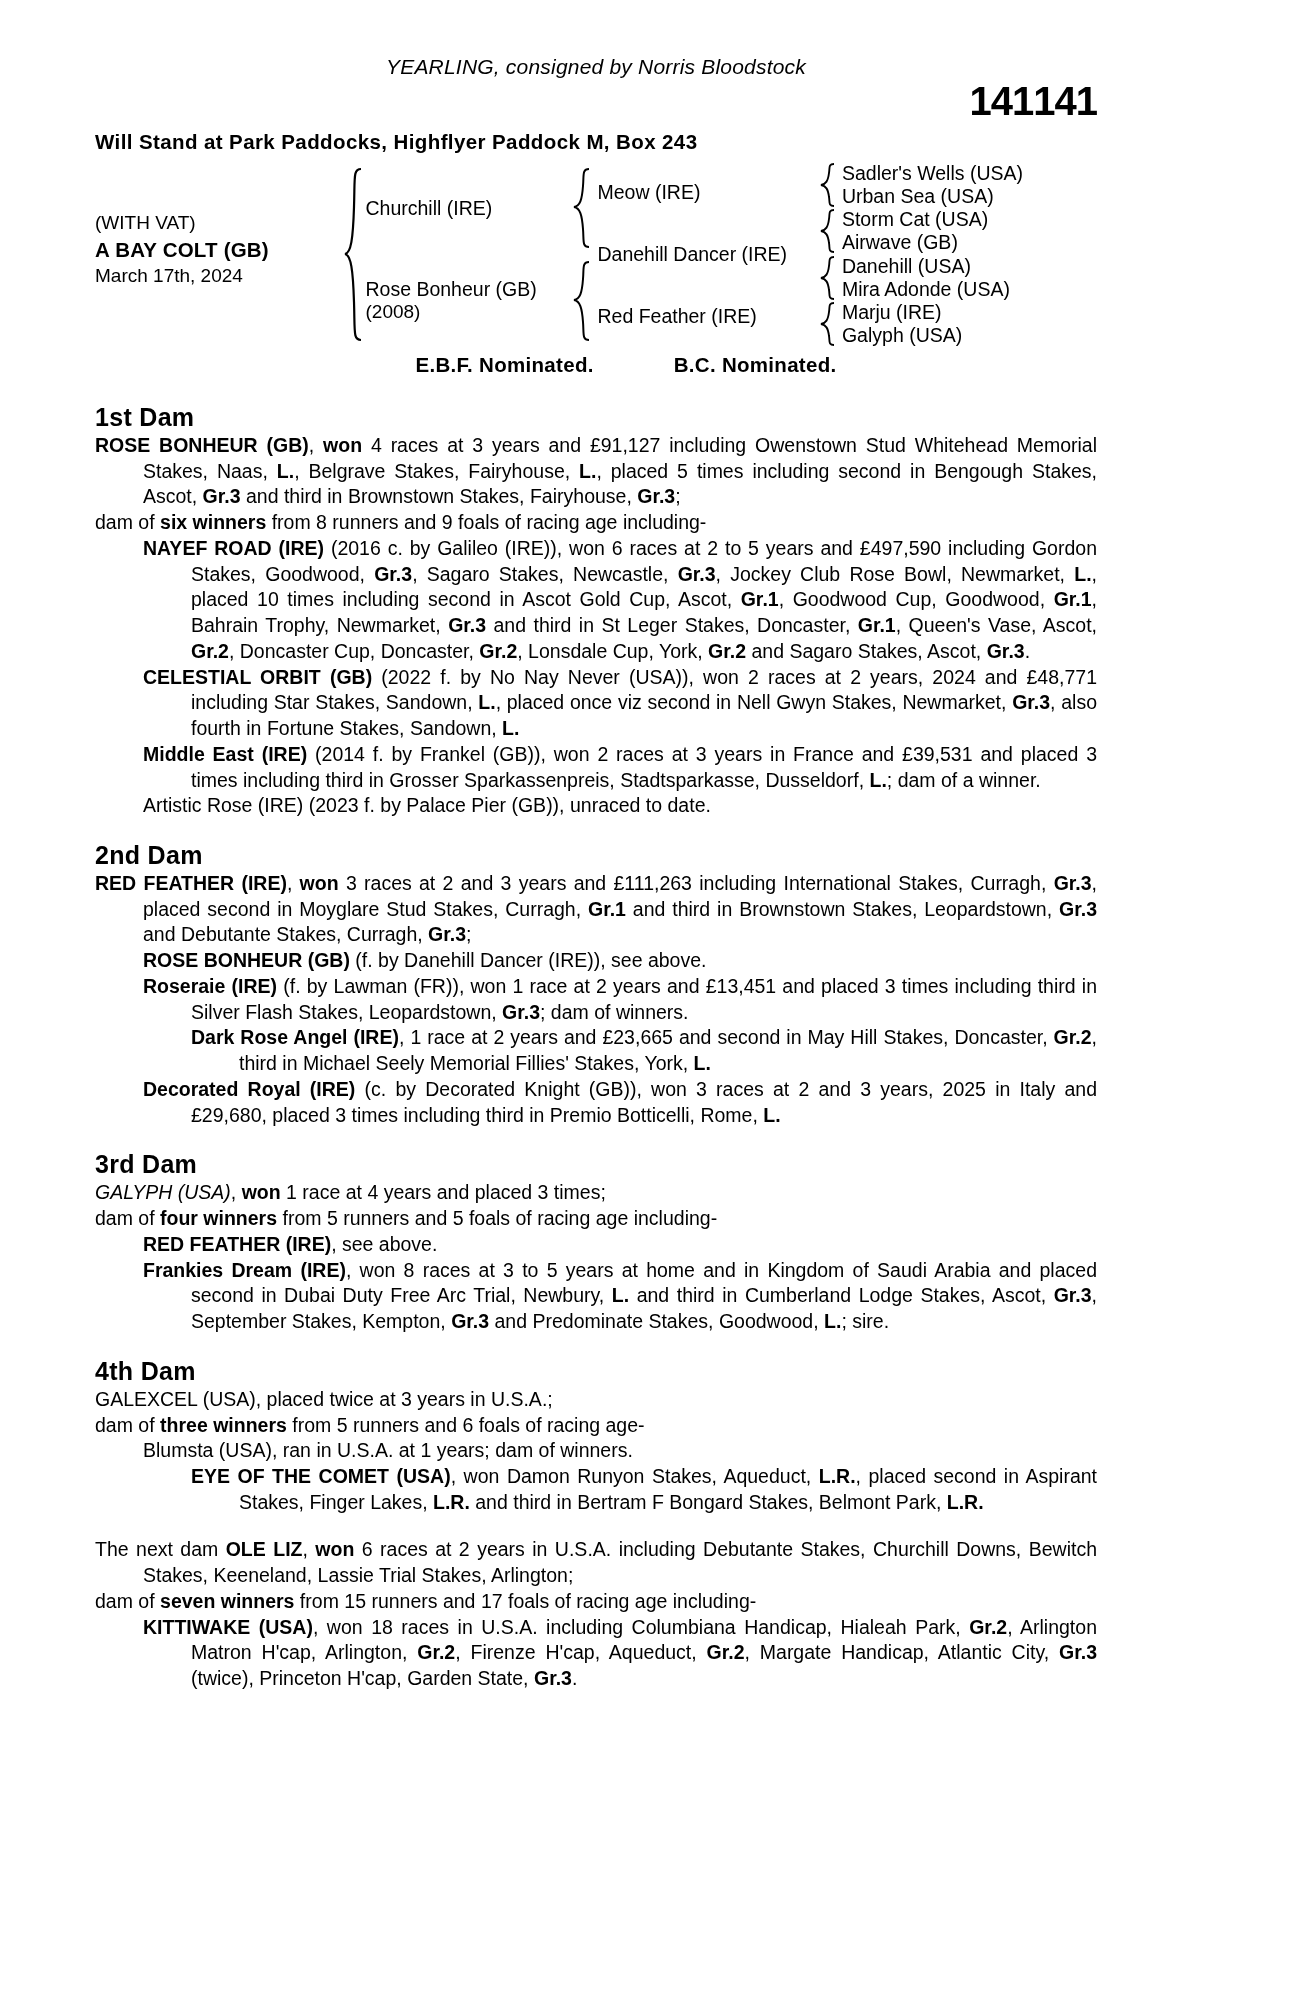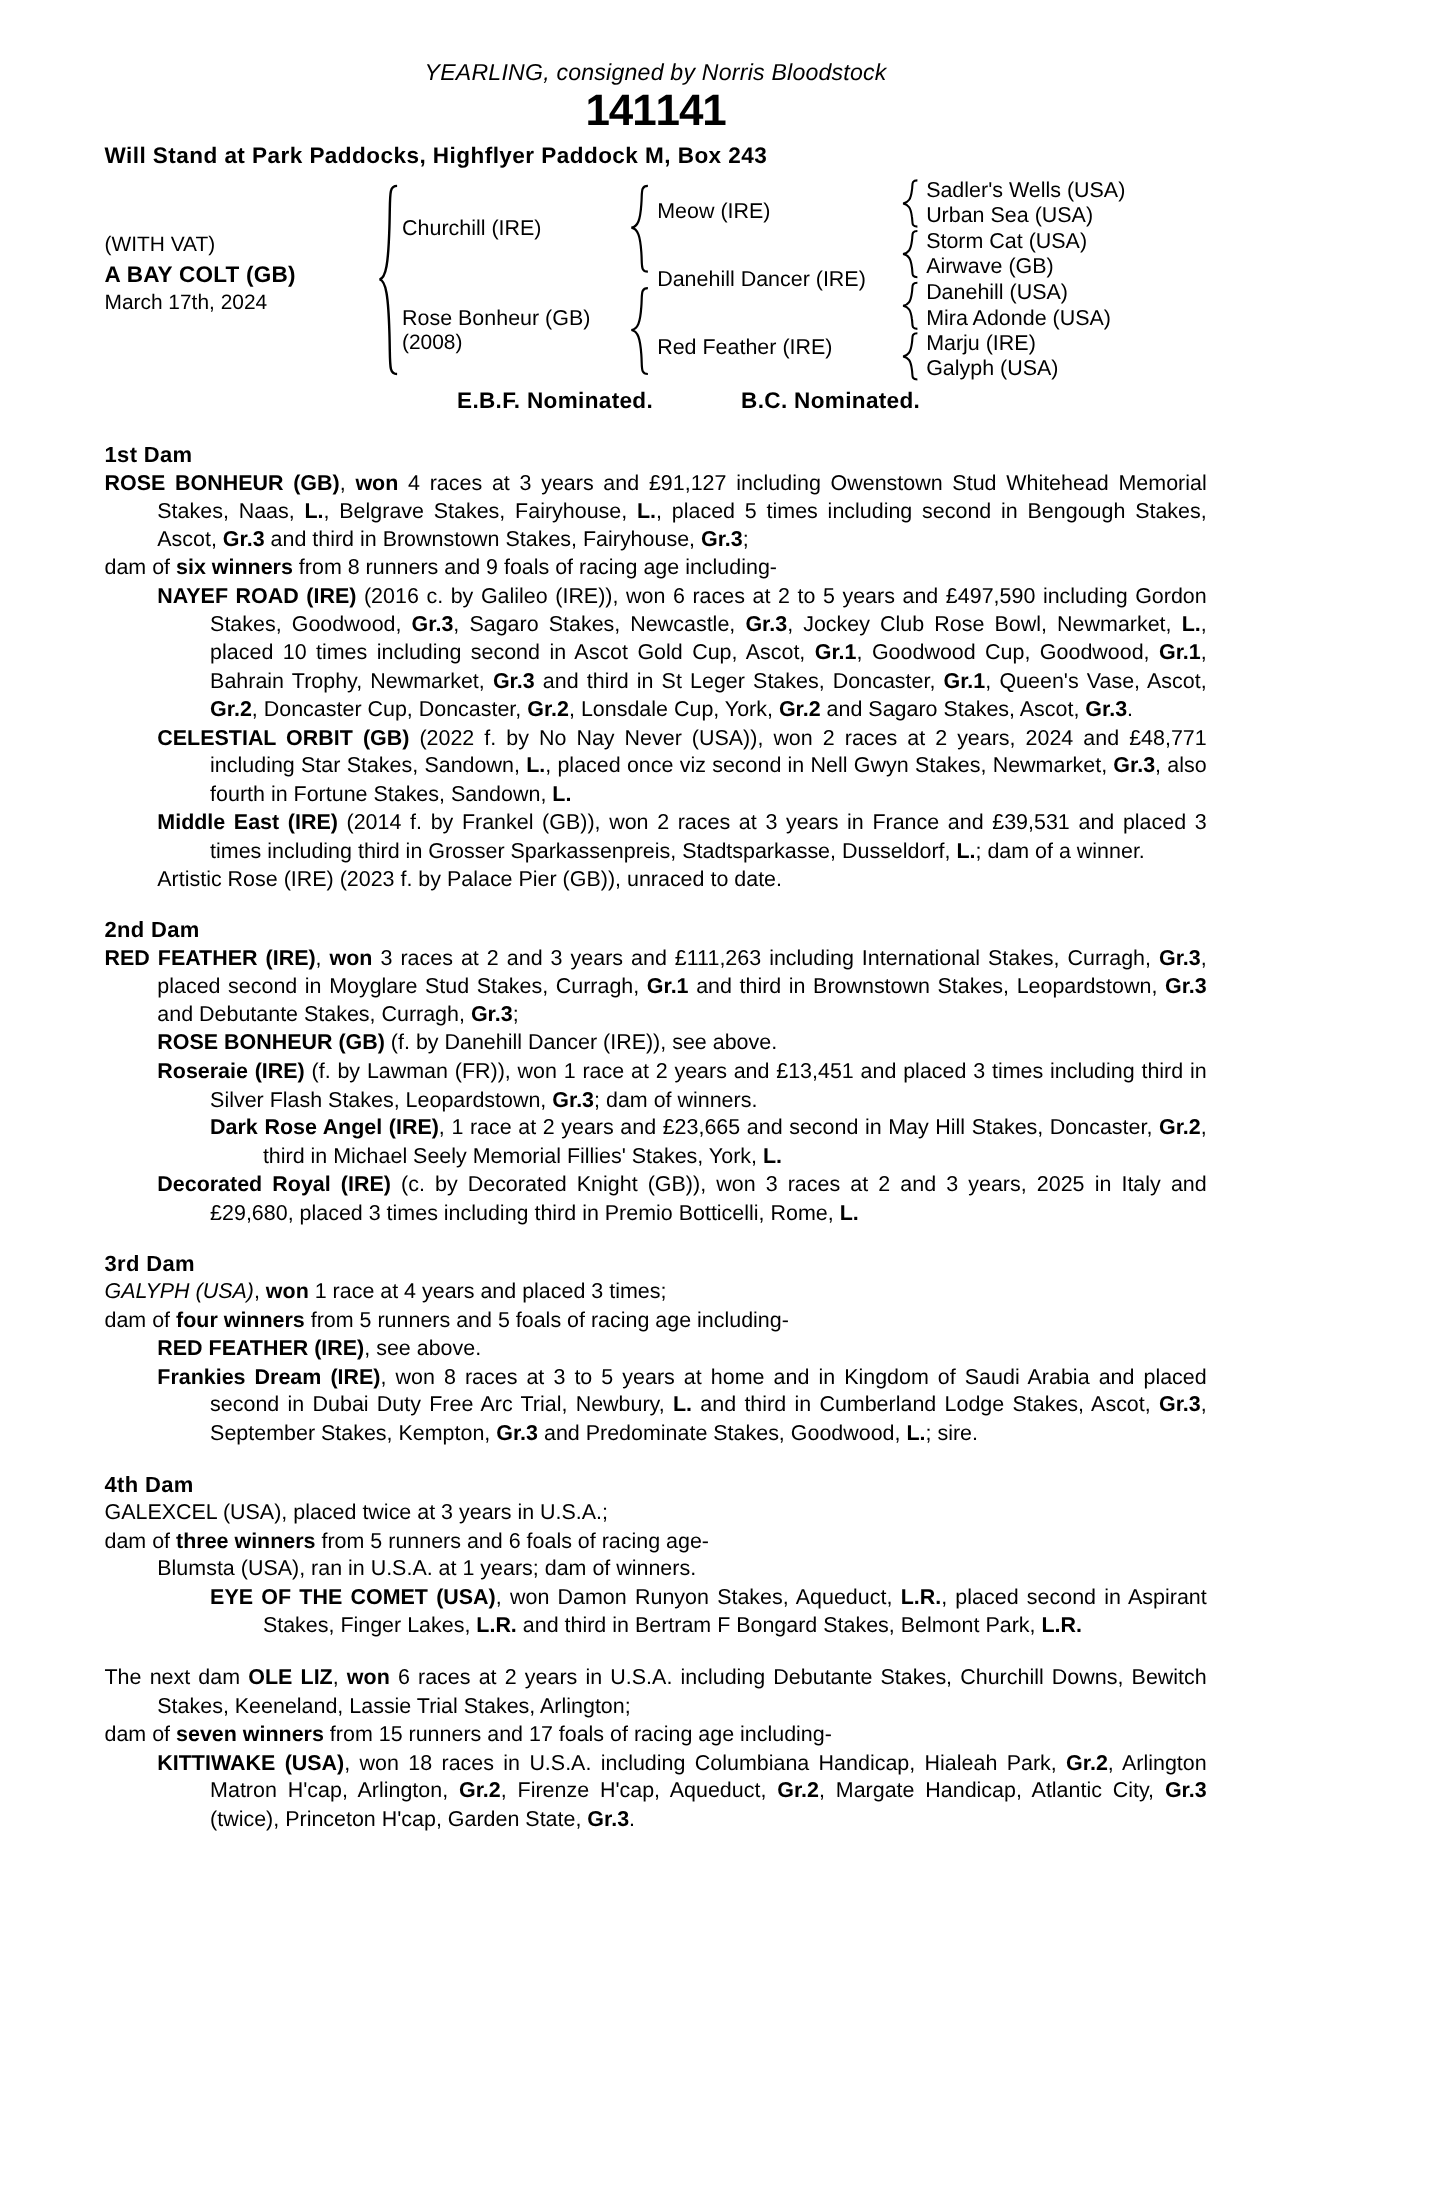--- a/index.html
+++ b/index.html
@@ -21,21 +21,21 @@
   }
   .consign-line {
     text-align: center;
     font-style: italic;
     font-size: 21px;
     letter-spacing: 0.2px;
     margin: 0 0 4px 0;
   }
   .lotrow {
     display: flex;
-    justify-content: center;
+    justify-content: flex-end;
     align-items: baseline;
     margin: -4px 0 6px 0;
   }
   .lotnum {
     font-size: 40px;
     font-weight: bold;
     letter-spacing: -1px;
   }
   .standline {
     font-size: 20.5px;
@@ -100,21 +100,21 @@
     font-size: 20.5px;
     letter-spacing: 0.3px;
     margin: 6px 0 26px 0;
     padding-left: 60px;
   }
 
   
   .section { margin-bottom: 22px; }
   .dam-head {
     font-weight: bold;
-    font-size: 20px;
+    font-size: 25px;
     letter-spacing: 0.3px;
     margin-bottom: 1px;
   }
   p.t {
     margin: 0;
     font-size: 19.5px;
     line-height: 1.32;
     text-align: justify;
     text-justify: inter-word;
   }

